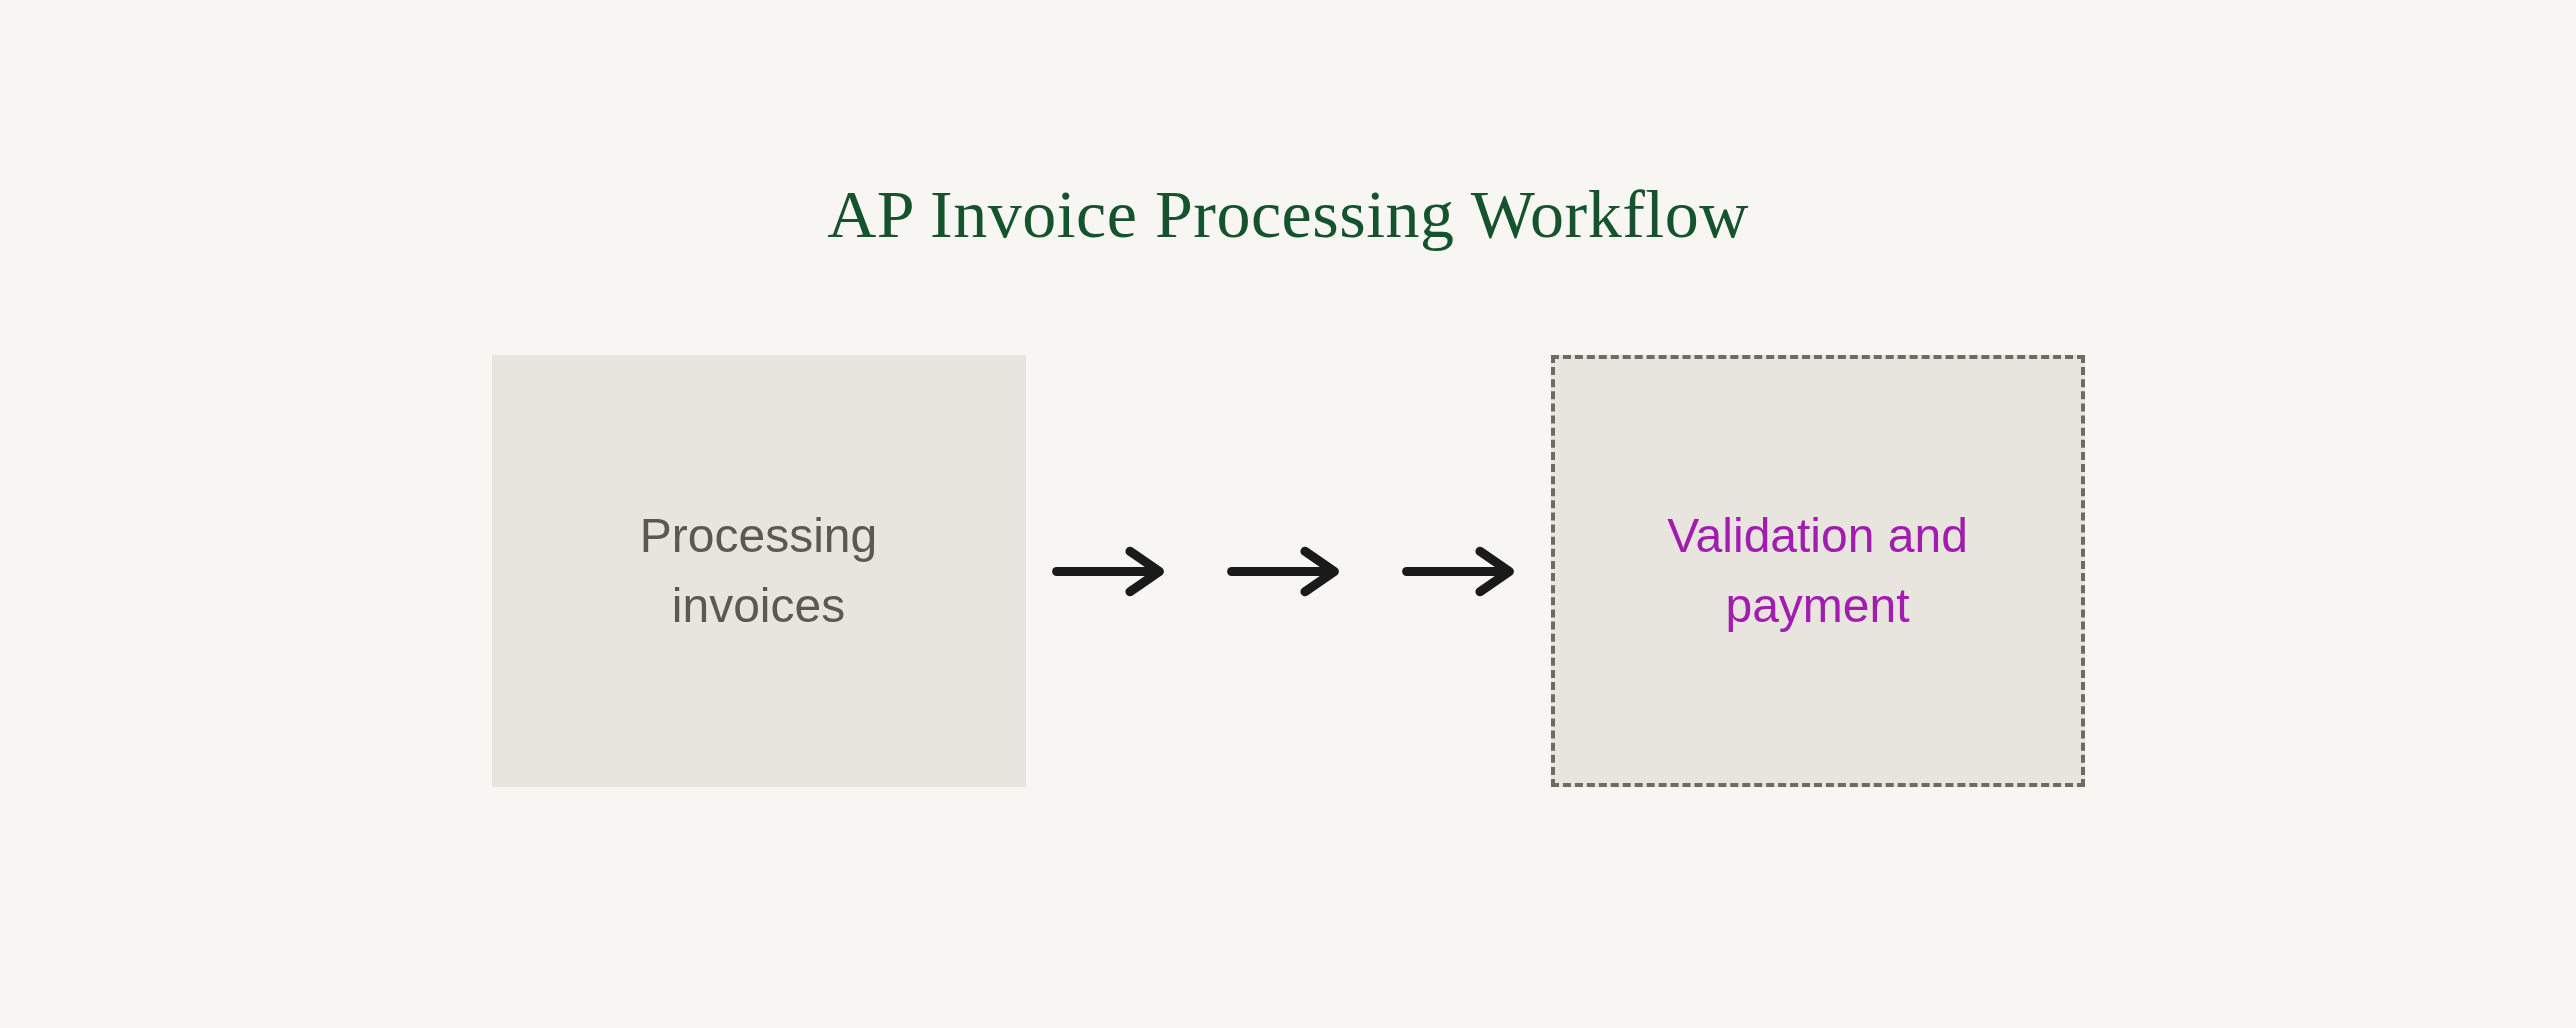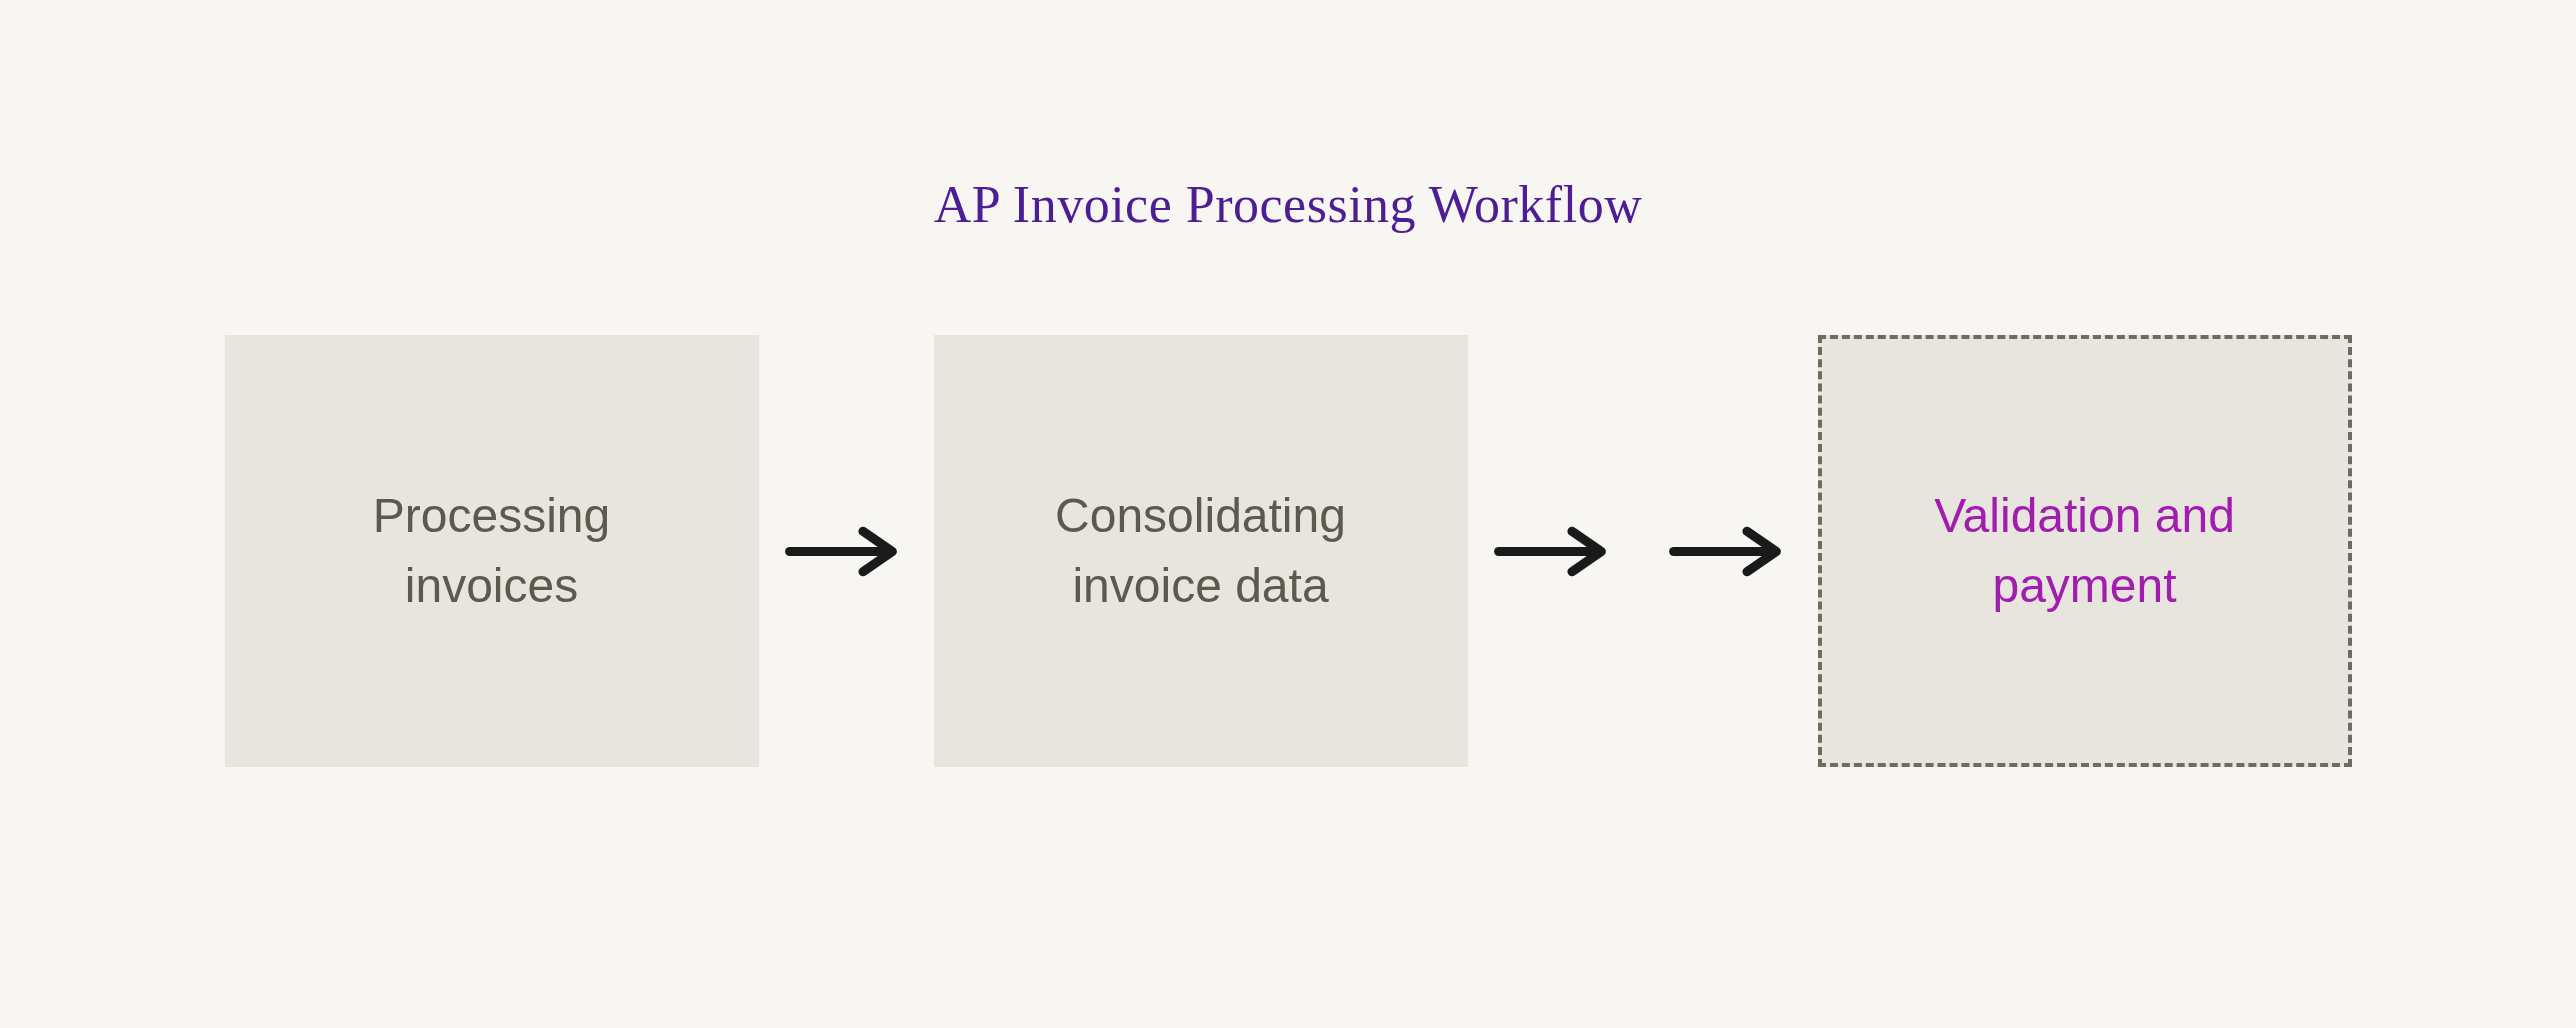--- a/index.html
+++ b/index.html
@@ -12,25 +12,25 @@
     color: #1a1a1a;
   }
   .container {
     width: 100%;
     height: 100%;
     display: flex;
     flex-direction: column;
     align-items: center;
   }
   .title {
-    font-size: 52px;
+    font-size: 68px;
     font-weight: 400;
     margin-top: 175px;
     margin-bottom: 101px;
-    color: #4c1d95;
+    color: #14532d;
     letter-spacing: 0.5px;
   }
   .flow {
     display: flex;
     align-items: center;
     justify-content: center;
   }
   .step {
     width: 534px;
     height: 432px;
@@ -81,23 +81,20 @@
       <span class="step-label">Processing invoices</span>
     </div>
 
     <div class="arrow">
       <svg viewBox="0 0 140 60">
         <line x1="8" y1="30" x2="110" y2="30" stroke="#1a1a1a" stroke-width="10" stroke-linecap="round"></line>
         <polyline points="88,8 120,30 88,52" fill="none" stroke="#1a1a1a" stroke-width="10" stroke-linecap="round" stroke-linejoin="round"></polyline>
       </svg>
     </div>
 
-    <div class="step">
-      <span class="step-label">Consolidating invoice data</span>
-    </div>
 
     <div class="arrow">
       <svg viewBox="0 0 140 60">
         <line x1="8" y1="30" x2="110" y2="30" stroke="#1a1a1a" stroke-width="10" stroke-linecap="round"></line>
         <polyline points="88,8 120,30 88,52" fill="none" stroke="#1a1a1a" stroke-width="10" stroke-linecap="round" stroke-linejoin="round"></polyline>
       </svg>
     </div>
 
 
     <div class="arrow">

